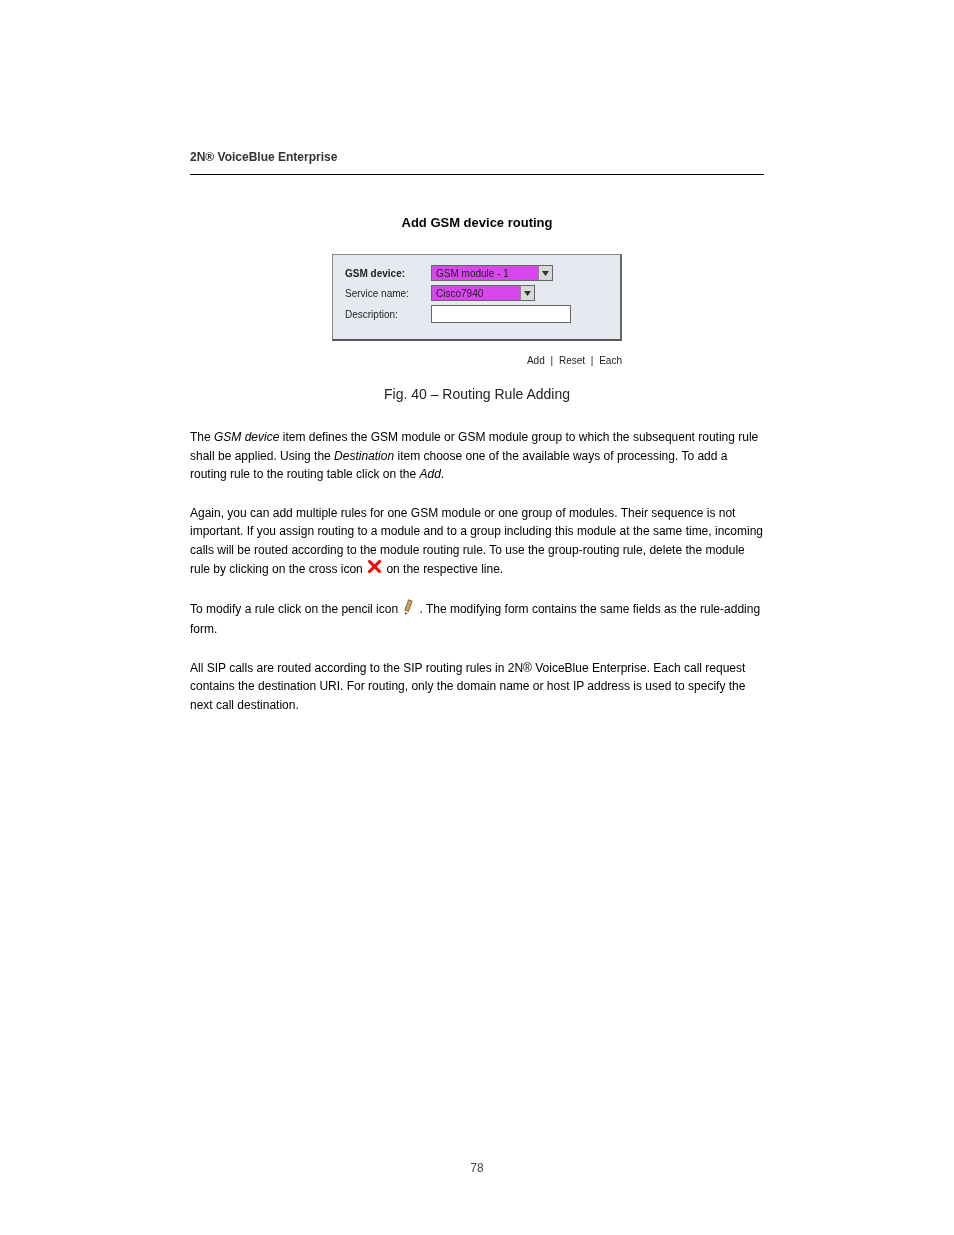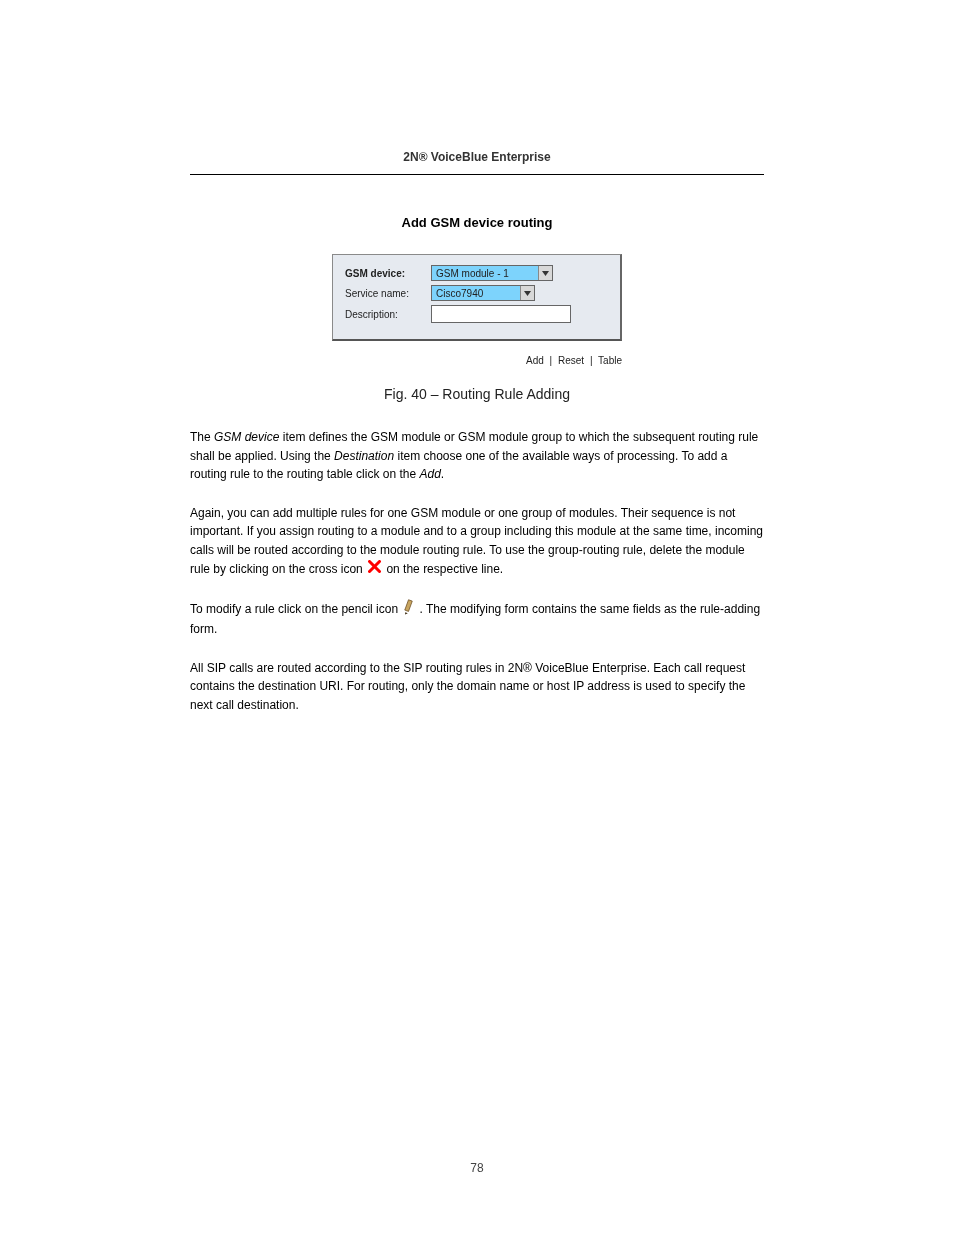--- a/index.html
+++ b/index.html
@@ -12,21 +12,20 @@
     position: relative;
   }
   .page {
     padding: 150px 190px 0 190px;
   }
   .page-title {
     font-size: 12px;
     font-weight: bold;
     margin-bottom: 10px;
     color: #333;
-    text-align: center;
   }
   .divider {
     border: none;
     border-top: 1px solid #000;
     margin-bottom: 30px;
   }
   .figure-wrap {
     width: 290px;
     margin: 0 auto 20px auto;
   }
@@ -52,21 +51,21 @@
     color: #222;
   }
   .form-row .lbl {
     width: 86px;
   }
   .form-row .lbl.bold { font-weight: bold; }
   .select {
     display: inline-flex;
     align-items: center;
     border: 1px solid #666;
-    background: #7dd3fc;
+    background: #d946ef;
     height: 16px;
     font-size: 10px;
     padding-left: 4px;
     padding-right: 0;
   }
   .select .sel-arrow {
     display: inline-flex;
     align-items: center;
     justify-content: center;
     width: 14px;
@@ -158,21 +157,21 @@
         <span class="lbl">Description:</span>
         <input type="text" class="text-input" value="" style="">
       </div>
     </div>
 
     <div class="action-row">
       <span>Add</span>
       <span class="sep">|</span>
       <span>Reset</span>
       <span class="sep">|</span>
-      <span>Table</span>
+      <span>Each</span>
     </div>
   </div>
 
   <div class="figure-num">Fig. 40 – Routing Rule Adding</div>
 
   <p class="body-text indent">
     <span>The </span><em>GSM device</em><span> item defines the GSM module or GSM module group to which the subsequent routing rule shall be applied. Using the </span><em>Destination</em><span> item choose one of the available ways of processing. To add a routing rule to the routing table click on the </span><em>Add</em><span>.</span>
   </p>
 
   <p class="body-text">

